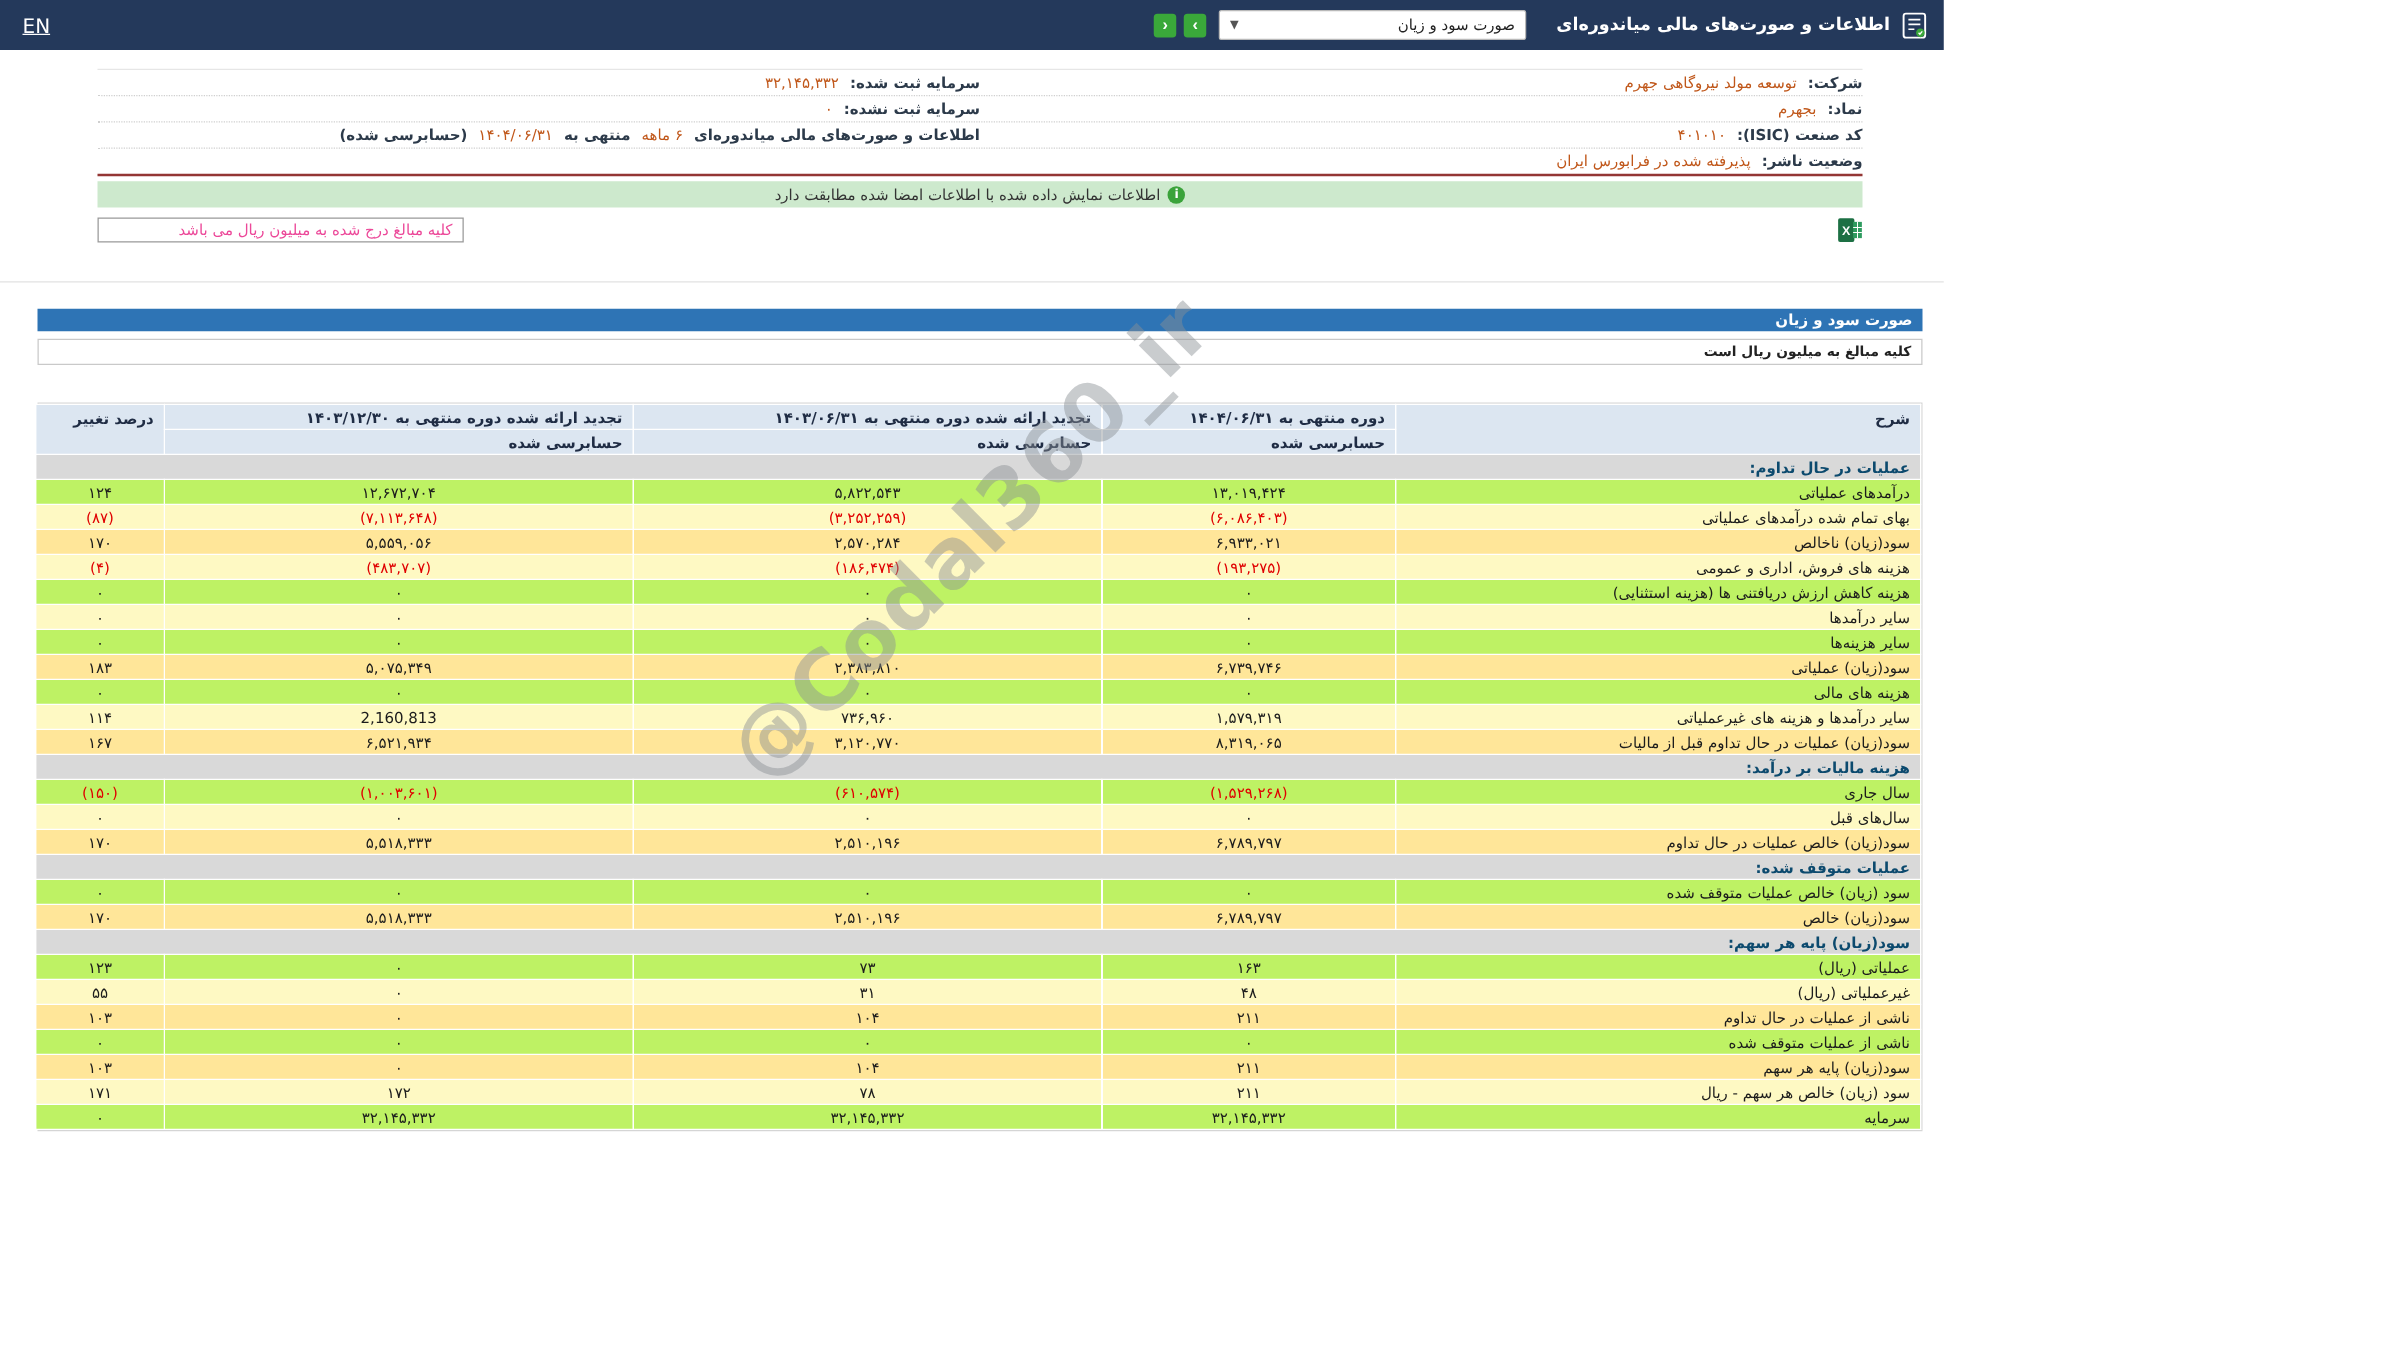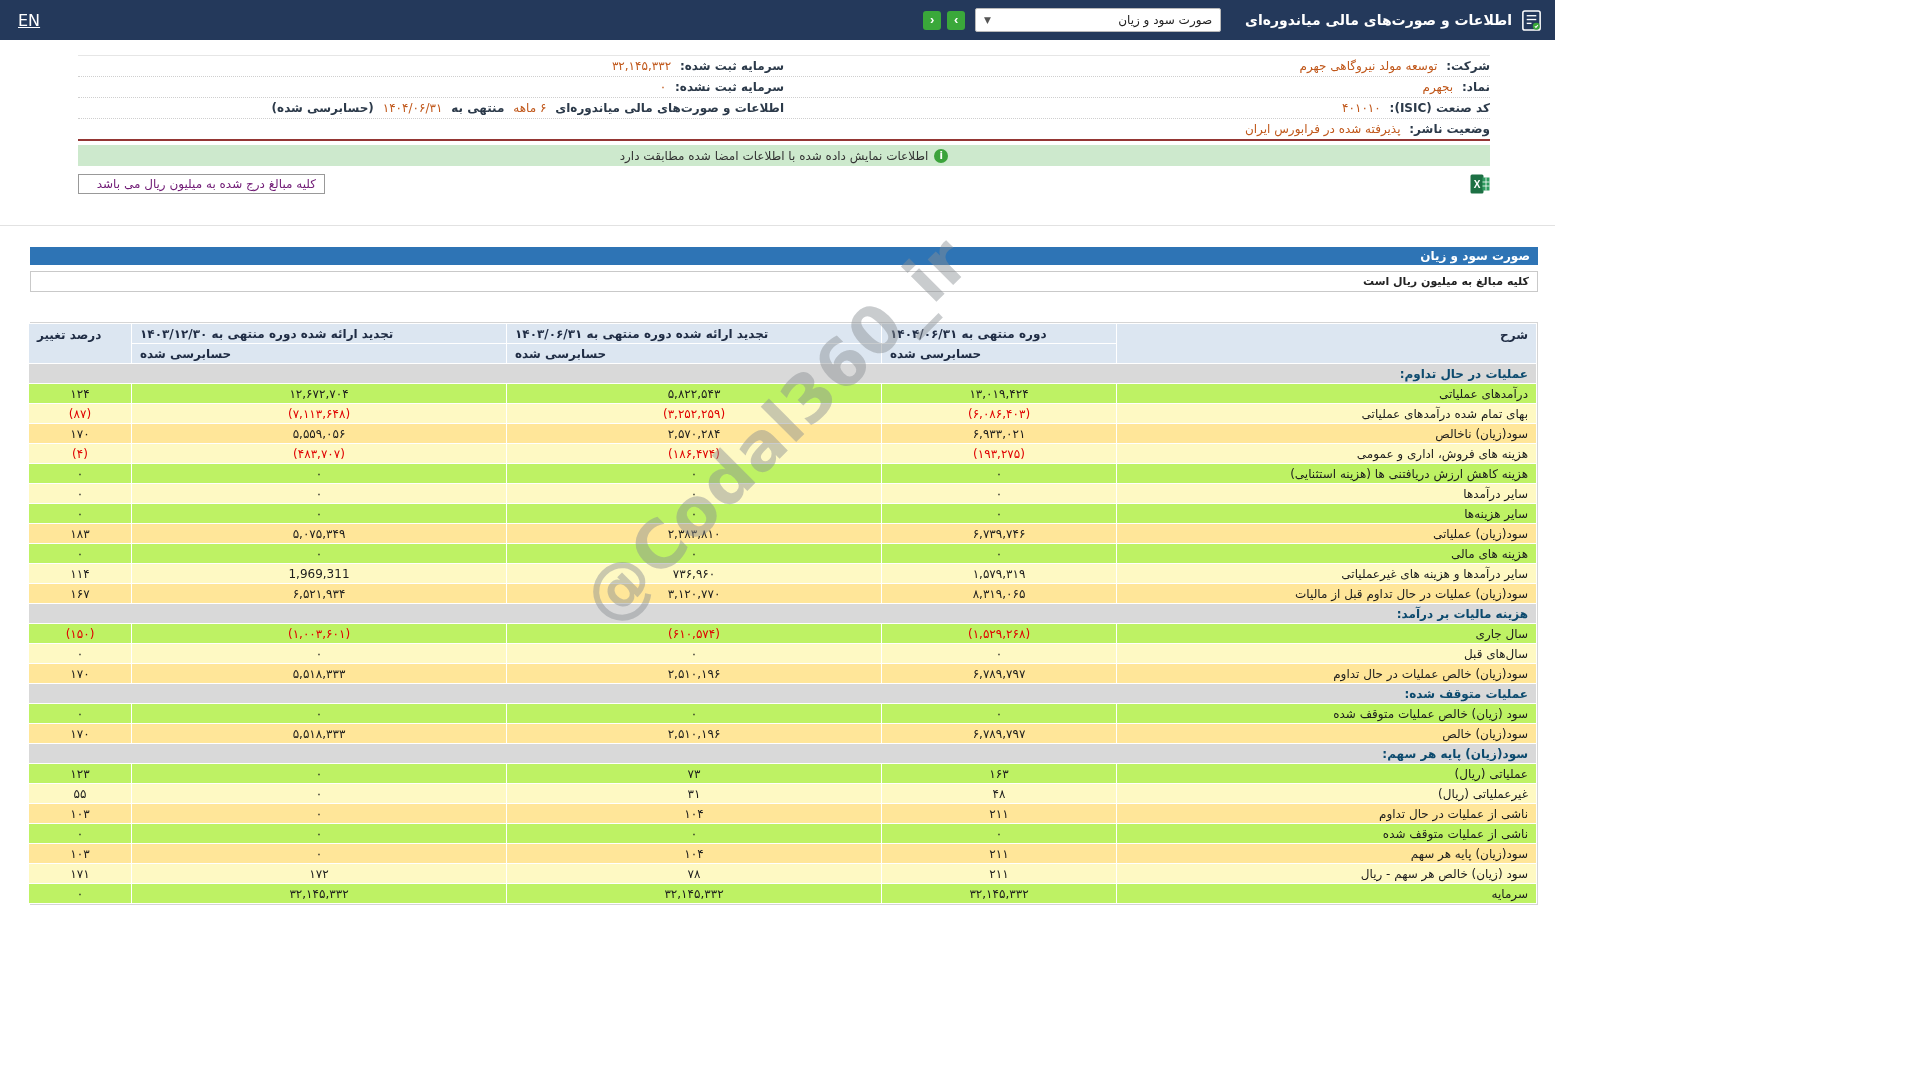--- a/index.html
+++ b/index.html
@@ -43,33 +43,33 @@
     display: flex; align-items: center; justify-content: center; font-size: 12px; color: #333;
   }
   .info-icon {
     width: 14px; height: 14px; border-radius: 50%; background: #3ba33b; color: #fff;
     font-size: 10px; font-weight: bold; line-height: 14px; text-align: center; margin-left: 6px; flex: none;
   }
 
   
   .note-row { width: 1412px; margin: 8px 65px 0 78px; display: flex; justify-content: space-between; align-items: flex-start; }
   .excel-btn { width: 20px; height: 20px; border: none; background: transparent; padding: 0; cursor: pointer; }
-  .amounts-box { width: 247px; border: 1px solid #999; background: #fff; padding: 2px 8px; font-size: 12px; color: #701a75; }
+  .amounts-box { width: 293px; border: 1px solid #999; background: #fff; padding: 2px 8px; font-size: 12px; color: #ec4899; }
 
   .divider { border: none; border-top: 1px solid #e2e2e2; margin-top: 31px; }
 
   
   .statement { margin: 21px 17px 0 30px; width: 1508px; }
   .stmt-title { background: #2e74b5; color: #fff; font-weight: bold; font-size: 12px; padding: 2px 8px; line-height: 14px; }
   .stmt-note { margin-top: 6px; border: 1px solid #c9c9c9; background: #fff; font-size: 11px; font-weight: bold; color: #222; padding: 3px 8px; }
 
   .table-wrap { margin-top: 30px; border: 1px solid #d5d5d5; }
   table.fin { border-collapse: collapse; width: 100%; table-layout: fixed; }
   .fin th, .fin td { border: 1px solid #fff; font-size: 12px; padding: 2px 8px; height: 20px; overflow: hidden; white-space: nowrap; }
-  .fin thead th { background: #dce6f1; color: #1f2c44; font-weight: bold; text-align: left; }
+  .fin thead th { background: #dce6f1; color: #1f2c44; font-weight: bold; text-align: right; }
   .fin .th-desc { text-align: right; vertical-align: top; padding-top: 4px; padding-left: 24px; }
   .fin .th-change { vertical-align: top; padding-top: 4px; }
   .cell-desc { text-align: right; color: #1c1c1c; }
   .cell-num { text-align: center; color: #1c1c1c; }
   .neg { color: #e00000; }
   .row-blue td { background: #bef264; }
   .row-yellow td { background: #ffe699; }
   .row-white td { background: #fef9c3; }
   .row-section td { background: #d9d9d9; font-weight: bold; text-align: right; color: #0c4a6e; }
 
@@ -261,21 +261,21 @@
               <td class="cell-desc">هزینه های مالی</td>
               <td class="cell-num">۰</td>
               <td class="cell-num">۰</td>
               <td class="cell-num">۰</td>
               <td class="cell-num">۰</td>
             </tr>
             <tr class="row-white">
               <td class="cell-desc">سایر درآمدها و هزینه های غیرعملیاتی</td>
               <td class="cell-num">۱,۵۷۹,۳۱۹</td>
               <td class="cell-num">۷۳۶,۹۶۰</td>
-              <td class="cell-num">1,969,311</td>
+              <td class="cell-num">2,160,813</td>
               <td class="cell-num">۱۱۴</td>
             </tr>
             <tr class="row-yellow">
               <td class="cell-desc">سود(زیان) عملیات در حال تداوم قبل از مالیات</td>
               <td class="cell-num">۸,۳۱۹,۰۶۵</td>
               <td class="cell-num">۳,۱۲۰,۷۷۰</td>
               <td class="cell-num">۶,۵۲۱,۹۳۴</td>
               <td class="cell-num">۱۶۷</td>
             </tr>
             <tr class="row-section">

